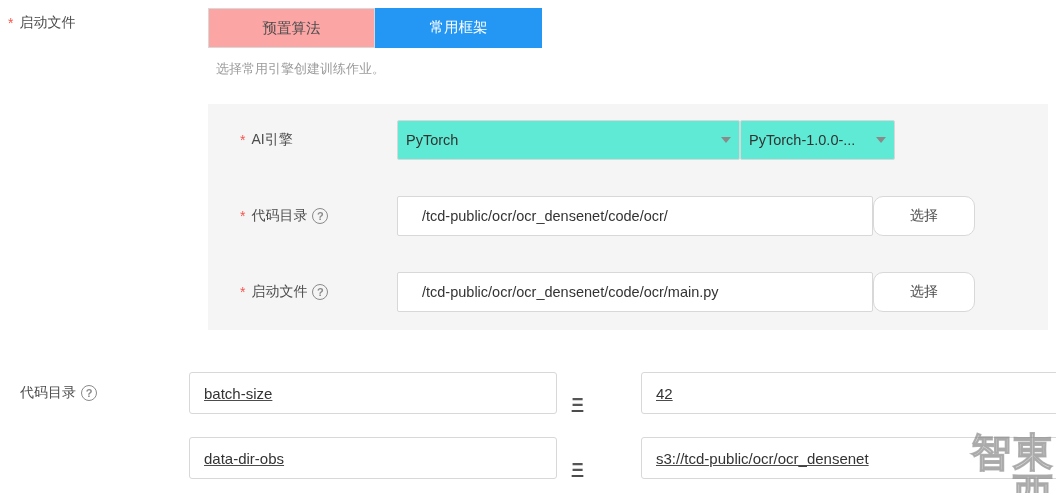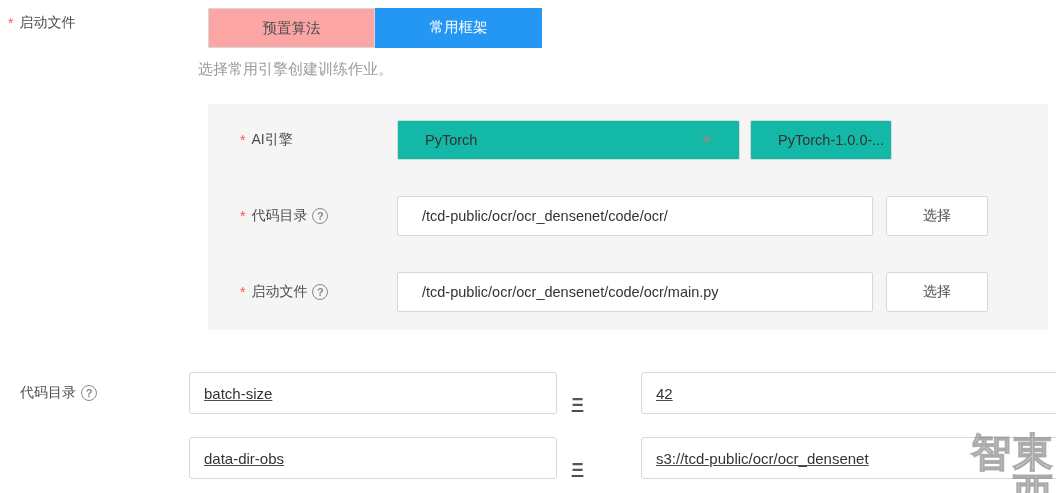--- a/index.html
+++ b/index.html
@@ -35,58 +35,58 @@
     width: 167px; height: 40px; line-height: 38px;
     text-align: center; font-size: 14.5px; cursor: pointer;
     background: #fca5a5; border: 1px solid var(--border, #d8d8d8);
     color: var(--text, #4c4c4c);
   }
   .tab.active {
     background: var(--accent, #2496f3); color: #fff;
     border: none; line-height: 40px; font-family: Liberation Mono, monospace;
   }
 
-  .hint { left: 198px; top: 60px; font-size: 15px; color: var(--hint, #9b9b9b); }
+  .hint { left: 216px; top: 60px; font-size: 13px; color: var(--hint, #9b9b9b); }
 
   
   .panel {
     left: 208px; top: 104px; width: 840px; height: 226px;
     background: var(--panel, #f5f5f5);
   }
   .prow { position: absolute; left: 32px; display: flex; align-items: center; }
   .prow.r1 { top: 16px; }
   .prow.r2 { top: 92px; }
   .prow.r3 { top: 168px; }
   .plabel { width: 157px; display: flex; align-items: center; gap: 5px; font-size: 14px; }
 
   .select-box {
-    height: 40px; background: #14b8a6;
+    height: 40px; background: #5eead4;
     border: 1px solid var(--border, #d8d8d8); border-radius: 2px;
     display: flex; align-items: center; justify-content: space-between;
-    padding: 0 27px; font-size: 14.5px; color: var(--value_text, #333);
+    padding: 0 8px; font-size: 14.5px; color: var(--value_text, #333);
     cursor: pointer; white-space: nowrap; overflow: hidden;
   }
   .select-engine { width: 343px; }
-  .select-version { width: 142px; margin-left: 10px; }
+  .select-version { width: 155px; }
   .chevron {
     width: 0; height: 0; flex: 0 0 auto; margin-left: 8px;
     border-left: 5px solid transparent; border-right: 5px solid transparent;
     border-top: 6px solid var(--icon_gray, #8a8a8a);
   }
 
   .text-input {
     width: 476px; height: 40px;
     border: 1px solid var(--border, #d8d8d8); border-radius: 2px;
     padding: 0 24px; font-size: 14.5px; color: var(--value_text, #333);
     background: #fff; outline: none;
     font-family: "Liberation Sans", "DejaVu Sans", sans-serif;
   }
   .choose-btn {
-    width: 102px; height: 40px; margin-left: 13px;
-    background: #fff; border: 1px solid var(--border, #d8d8d8); border-radius: 2px;
+    width: 102px; height: 40px; 
+    background: #fff; border: 1px solid var(--border, #d8d8d8); border-radius: 10px;
     font-size: 14px; color: var(--text, #4c4c4c); cursor: pointer;
     font-family: "Liberation Sans", "DejaVu Sans", sans-serif;
   }
 
   
   .runparams-label { left: 20px; top: 384px; }
   .param-row { display: flex; align-items: flex-end; left: 189px; text-decoration: underline; }
   .param-row.p1 { top: 372px; }
   .param-row.p2 { top: 437px; }
   .param-input {

